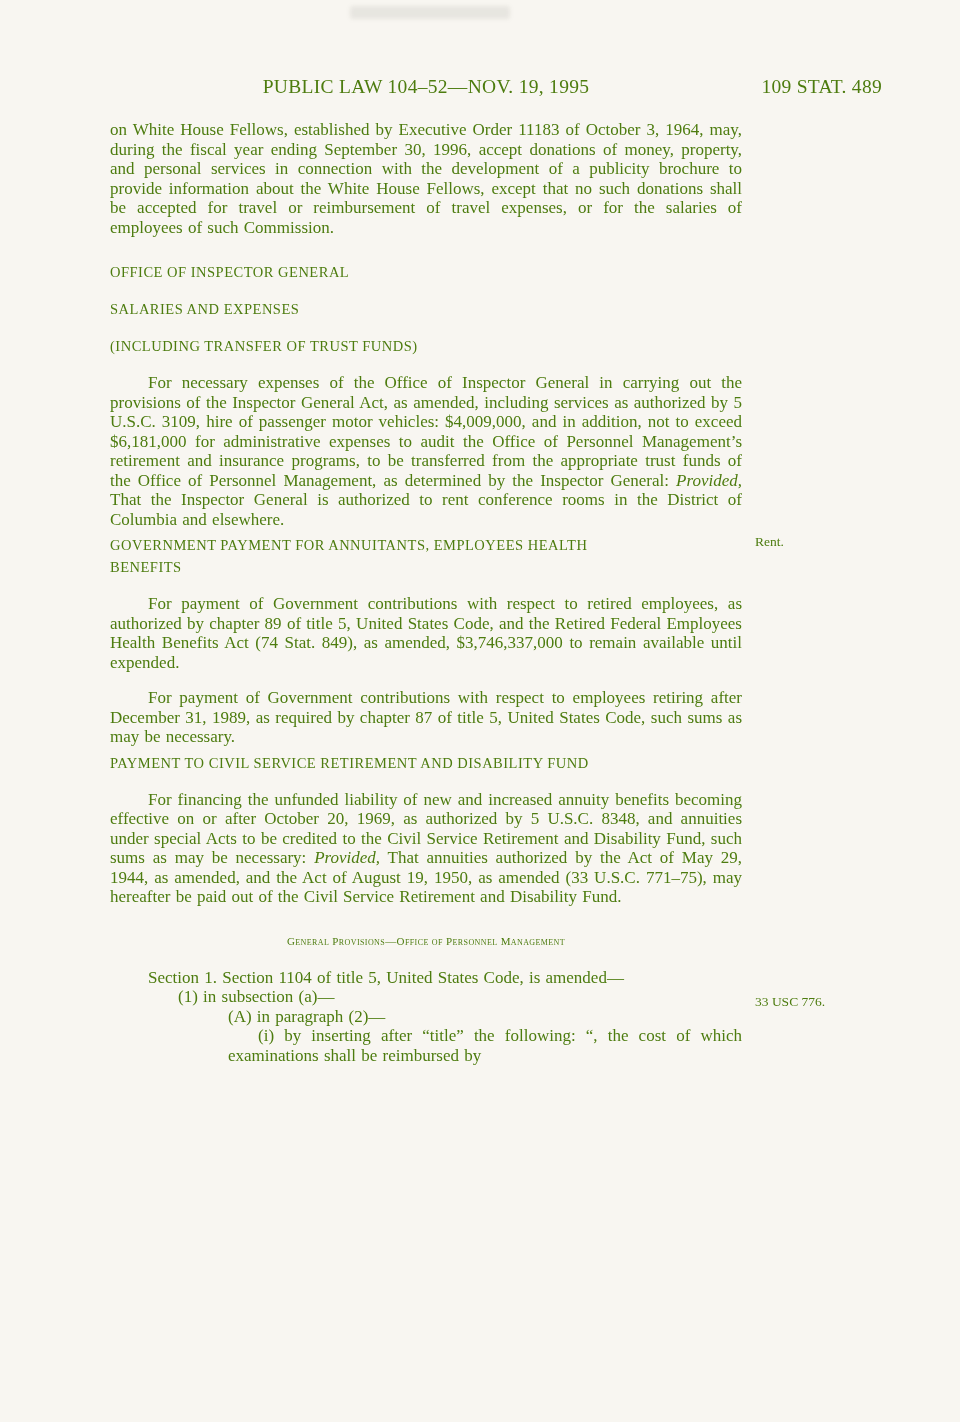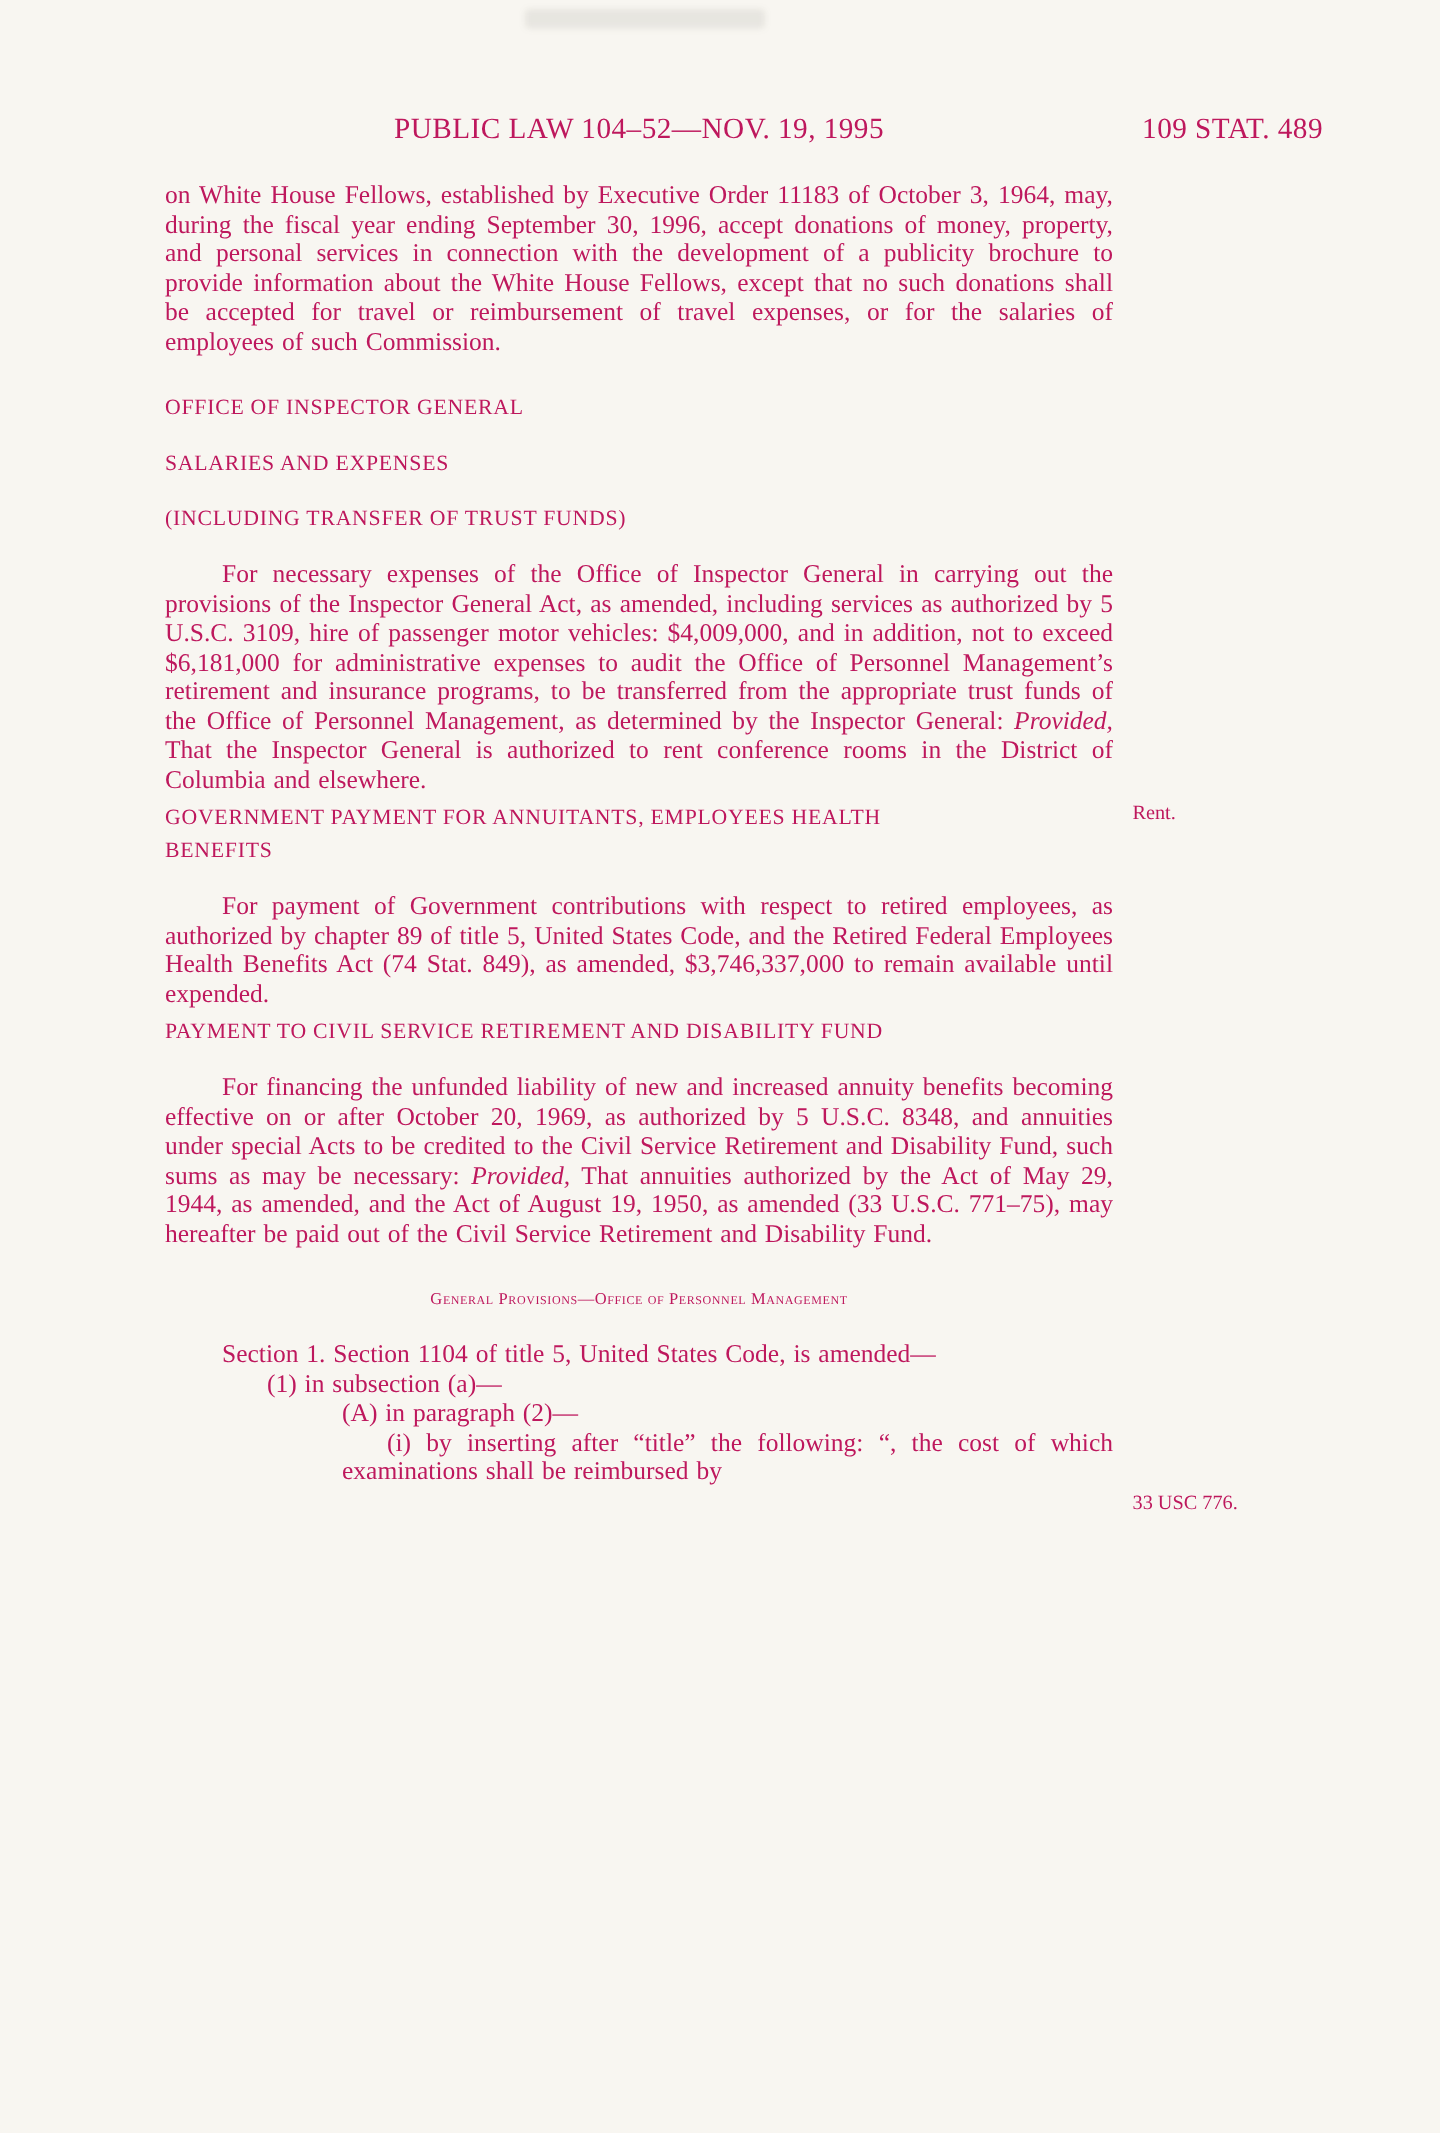--- a/index.html
+++ b/index.html
@@ -3,21 +3,21 @@
 <meta charset="utf-8">
 <style>
   * { margin:0; padding:0; box-sizing:border-box; }
   html, body { background:#ffffff; }
   .page {
     position:relative;
     width:960px;
     height:1422px;
     background:#f8f6f1;
     font-family:"Liberation Serif","DejaVu Serif",serif;
-    color:#be185d;
+    color:#4d7c0f;
     overflow:hidden;
   }
   .scan-smudge {
     position:absolute;
     top:6px; left:350px;
     width:160px; height:13px;
     background:rgba(90,85,80,0.10);
     filter:blur(2px);
     border-radius:3px;
   }
@@ -108,20 +108,21 @@
     <p class="body indent para-gap"><span>For necessary expenses of the Office of Inspector General in carrying out the provisions of the Inspector General Act, as amended, including services as authorized by 5 U.S.C. 3109, hire of passenger motor vehicles: $4,009,000, and in addition, not to exceed $6,181,000 for administrative expenses to audit the Office of Personnel Management’s retirement and insurance programs, to be transferred from the appropriate trust funds of the Office of Personnel Management, as determined by the Inspector General: </span><span class="italic">Provided,</span><span> That the Inspector General is authorized to rent conference rooms in the District of Columbia and elsewhere.</span></p>
 
     <div class="heading h-section">
       <div>GOVERNMENT PAYMENT FOR ANNUITANTS, EMPLOYEES HEALTH</div>
       <div>BENEFITS</div>
     </div>
 
     <p class="body indent para-gap">For payment of Government contributions with respect to retired employees, as authorized by chapter 89 of title 5, United States Code, and the Retired Federal Employees Health Benefits Act (74 Stat. 849), as amended, $3,746,337,000 to remain available until expended.</p>
 
 
+    <p class="body indent para-gap">For payment of Government contributions with respect to employees retiring after December 31, 1989, as required by chapter 87 of title 5, United States Code, such sums as may be necessary.</p>
 
     <div class="heading h-section">PAYMENT TO CIVIL SERVICE RETIREMENT AND DISABILITY FUND</div>
 
     <p class="body indent para-gap"><span>For financing the unfunded liability of new and increased annuity benefits becoming effective on or after October 20, 1969, as authorized by 5 U.S.C. 8348, and annuities under special Acts to be credited to the Civil Service Retirement and Disability Fund, such sums as may be necessary: </span><span class="italic">Provided,</span><span> That annuities authorized by the Act of May 29, 1944, as amended, and the Act of August 19, 1950, as amended (33 U.S.C. 771–75), may hereafter be paid out of the Civil Service Retirement and Disability Fund.</span></p>
 
     <div class="heading h-smallcaps">General Provisions—Office of Personnel Management</div>
 
     <p class="body indent para-gap">Section 1. Section 1104 of title 5, United States Code, is amended—</p>
     <p class="body amend-1">(1) in subsection (a)—</p>
     <p class="body amend-2">(A) in paragraph (2)—</p>

